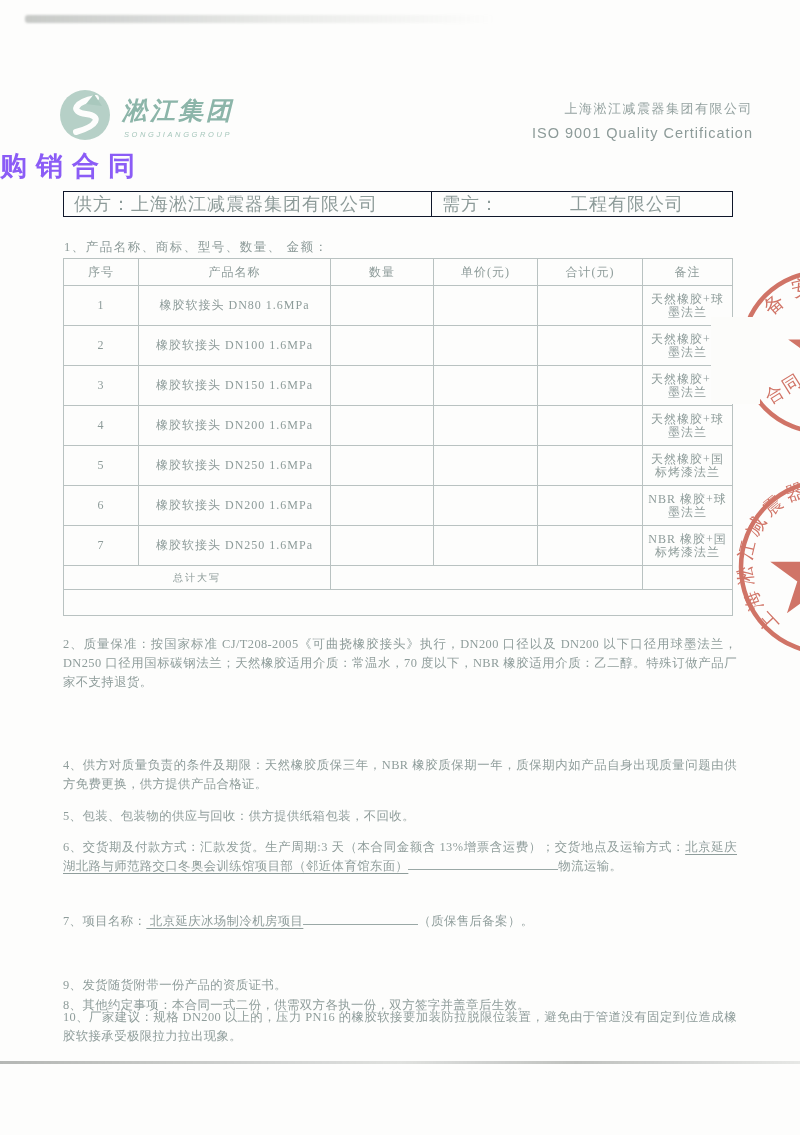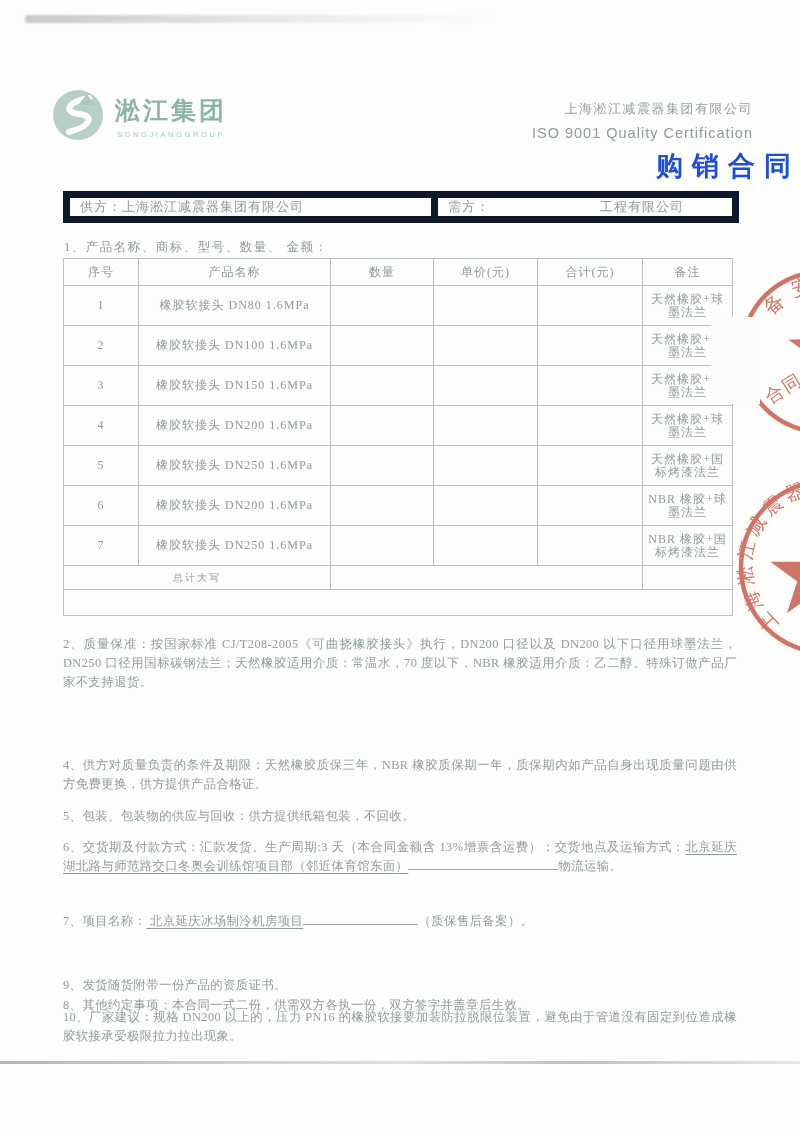--- a/index.html
+++ b/index.html
@@ -15,36 +15,36 @@
     position:absolute; left:25px; top:15px; width:470px; height:8px;
     background:linear-gradient(90deg, rgba(118,124,120,.40), rgba(150,156,150,.18) 55%, rgba(150,156,150,0));
     border-radius:3px; filter:blur(1px);
   }
   .scanline-bottom {
     position:absolute; left:0; top:1061px; width:800px; height:3px;
     background:linear-gradient(90deg, rgba(92,97,94,.45), rgba(120,126,120,.22) 50%, rgba(98,103,99,.40) 72%, rgba(130,136,130,.18));
     filter:blur(.4px);
   }
   
-  .logo-wrap { position:absolute; left:49px; top:86px; display:flex; align-items:flex-start; }
+  .logo-wrap { position:absolute; left:56px; top:86px; display:flex; align-items:flex-start;font-style:italic; }
   .logo-mark { width:58px; height:58px; }
   .brand-block { margin-left:8px; margin-top:8px; }
   .brand-cn { font-size:25px; font-weight:bold; letter-spacing:3px; color:#8cb5a9; filter:blur(.3px); }
   .brand-en { font-size:7.5px; letter-spacing:2.6px; color:#a7c7bc; margin-top:3px; margin-left:2px; font-family:"Liberation Sans",sans-serif; }
   .header-right { position:absolute; right:47px; top:100px; text-align:right; }
   .hr-company { font-size:13px; letter-spacing:1.5px; color:#94a2a0; }
   .hr-iso { font-size:14.5px; letter-spacing:1px; color:#8d9b99; margin-top:7px; font-family:"Liberation Sans",sans-serif; }
   .doc-title {
-    position:absolute; left:0; width:800px; top:148px; text-align:right;
-    font-size:27px; font-weight:bold; letter-spacing:9px; color:#1d4ed8; filter:blur(.25px);
+    position:absolute; left:0; width:800px; top:148px; text-align:left;
+    font-size:27px; font-weight:bold; letter-spacing:9px; color:#8b5cf6; filter:blur(.25px);
   }
   
   table { border-collapse:collapse; table-layout:fixed; }
   .info-table { position:absolute; left:63px; top:191px; width:669px; }
-  .info-table td { border:7px solid #0f172a; height:21px; font-size:13px; color:#8d9b99; padding:0 10px; letter-spacing:1px; }
+  .info-table td { border:1px solid #0f172a; height:21px; font-size:18px; color:#8d9b99; padding:0 10px; letter-spacing:1px; }
   .buyer-cell { display:flex; align-items:center; }
   .buyer-val { margin-left:auto; margin-right:38px; }
   .sec1-heading { position:absolute; left:64px; top:239px; font-size:12.5px; letter-spacing:1.5px; color:#8d9b99; }
   
   .prod-table { position:absolute; left:63px; top:258px; width:669px;padding-left:35px; }
   .prod-table th, .prod-table td {
     border:1px solid #b9c2c1; text-align:center; vertical-align:middle;
     font-size:12px; font-weight:normal; color:#8d9b99; letter-spacing:1px;
   }
   .prod-table th { height:27px; }

